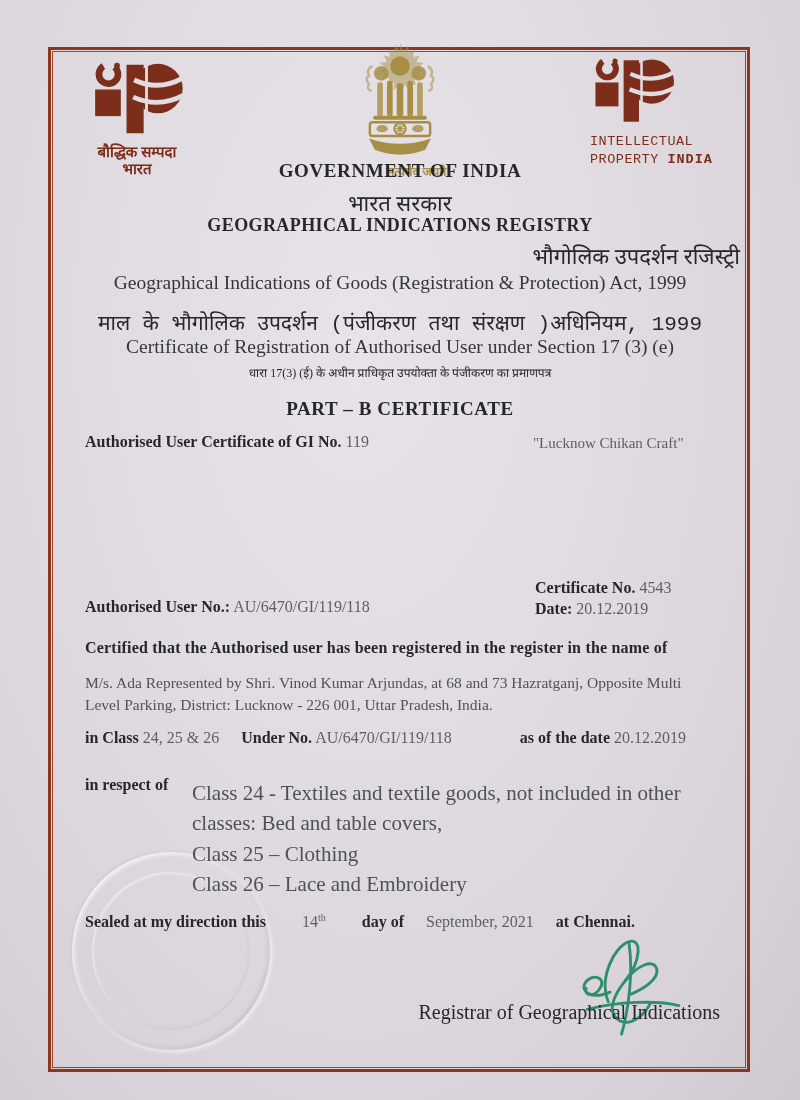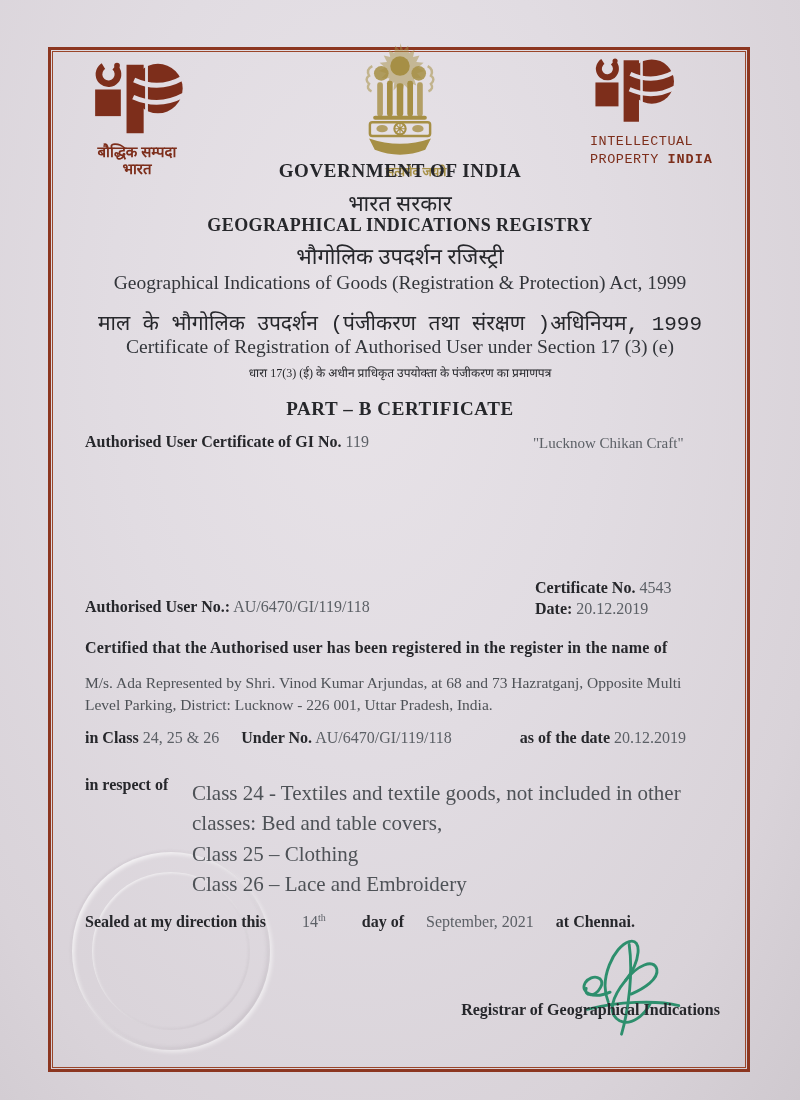--- a/index.html
+++ b/index.html
@@ -40,21 +40,21 @@
 
   .emblem-wrap { position:absolute; left:330px; top:40px; width:140px; text-align:center; }
   .emblem-motto { margin-top:1px; color:#a68f45; font-size:12.5px; font-weight:bold;
                   font-family:"Liberation Serif","DejaVu Sans",serif;padding-left:32px; }
 
   
   .cline { position:absolute; left:60px; width:680px; text-align:center; color:#26272b; }
   .h-gov      { top:160px; font-size:19px; font-weight:bold; letter-spacing:.6px; }
   .h-gov-hi   { top:187px; font-size:22px; font-family:"Liberation Serif","DejaVu Sans",serif; }
   .h-reg      { top:215px; font-size:18px; font-weight:bold; letter-spacing:.4px; }
-  .h-reg-hi   { top:240px; font-size:22px; font-family:"Liberation Serif","DejaVu Sans",serif; }
+  .h-reg-hi   { top:240px; font-size:22px; font-family:"Liberation Serif","DejaVu Sans",serif;text-align:right; }
   .h-act      { top:272px; font-size:19.5px; color:#33363b;text-align:center; }
   .h-act-hi   { top:308px; font-size:21px; color:#26272b; font-family:Liberation Mono, monospace; }
   .h-cert     { top:336px; font-size:19.5px; color:#33363b; }
   .h-cert-hi  { top:364px; font-size:12px;  color:#26272b; font-family:"Liberation Serif","DejaVu Sans",serif; }
   .h-part     { top:398px; font-size:19px; font-weight:bold; letter-spacing:.6px; }
 
   .lbl { font-weight:bold; color:#26272b; }
   .val { color:#5c6066; }
 
   .row-gi     { position:absolute; left:85px; top:433px; font-size:16px; }
@@ -73,21 +73,21 @@
   .gap-lg { display:inline-block; width:60px; }
 
   .respect-label { position:absolute; left:85px;  top:776px; font-size:16px; font-weight:bold; color:#26272b; }
   .respect-list  { position:absolute; left:192px; top:778px; width:510px; font-size:21px; color:#4e5257; line-height:1.45; }
 
   .row-sealed { position:absolute; left:85px; top:912px; font-size:16px; }
   .sup { vertical-align:super; font-size:10px; }
 
   .signature  { position:absolute; left:560px; top:933px; width:125px; height:105px; }
   .registrar  { position:absolute; left:418px; top:1001px; width:302px; text-align:right;
-                font-size:16px; font-weight:bold; color:#26272b; }
+                font-size:20px; font-weight:normal; color:#26272b; }
 </style>
 </head>
 <body>
 
 <div class="page">
 
   <div class="frame">
     <div class="frame-inner"></div>
   </div>
 

